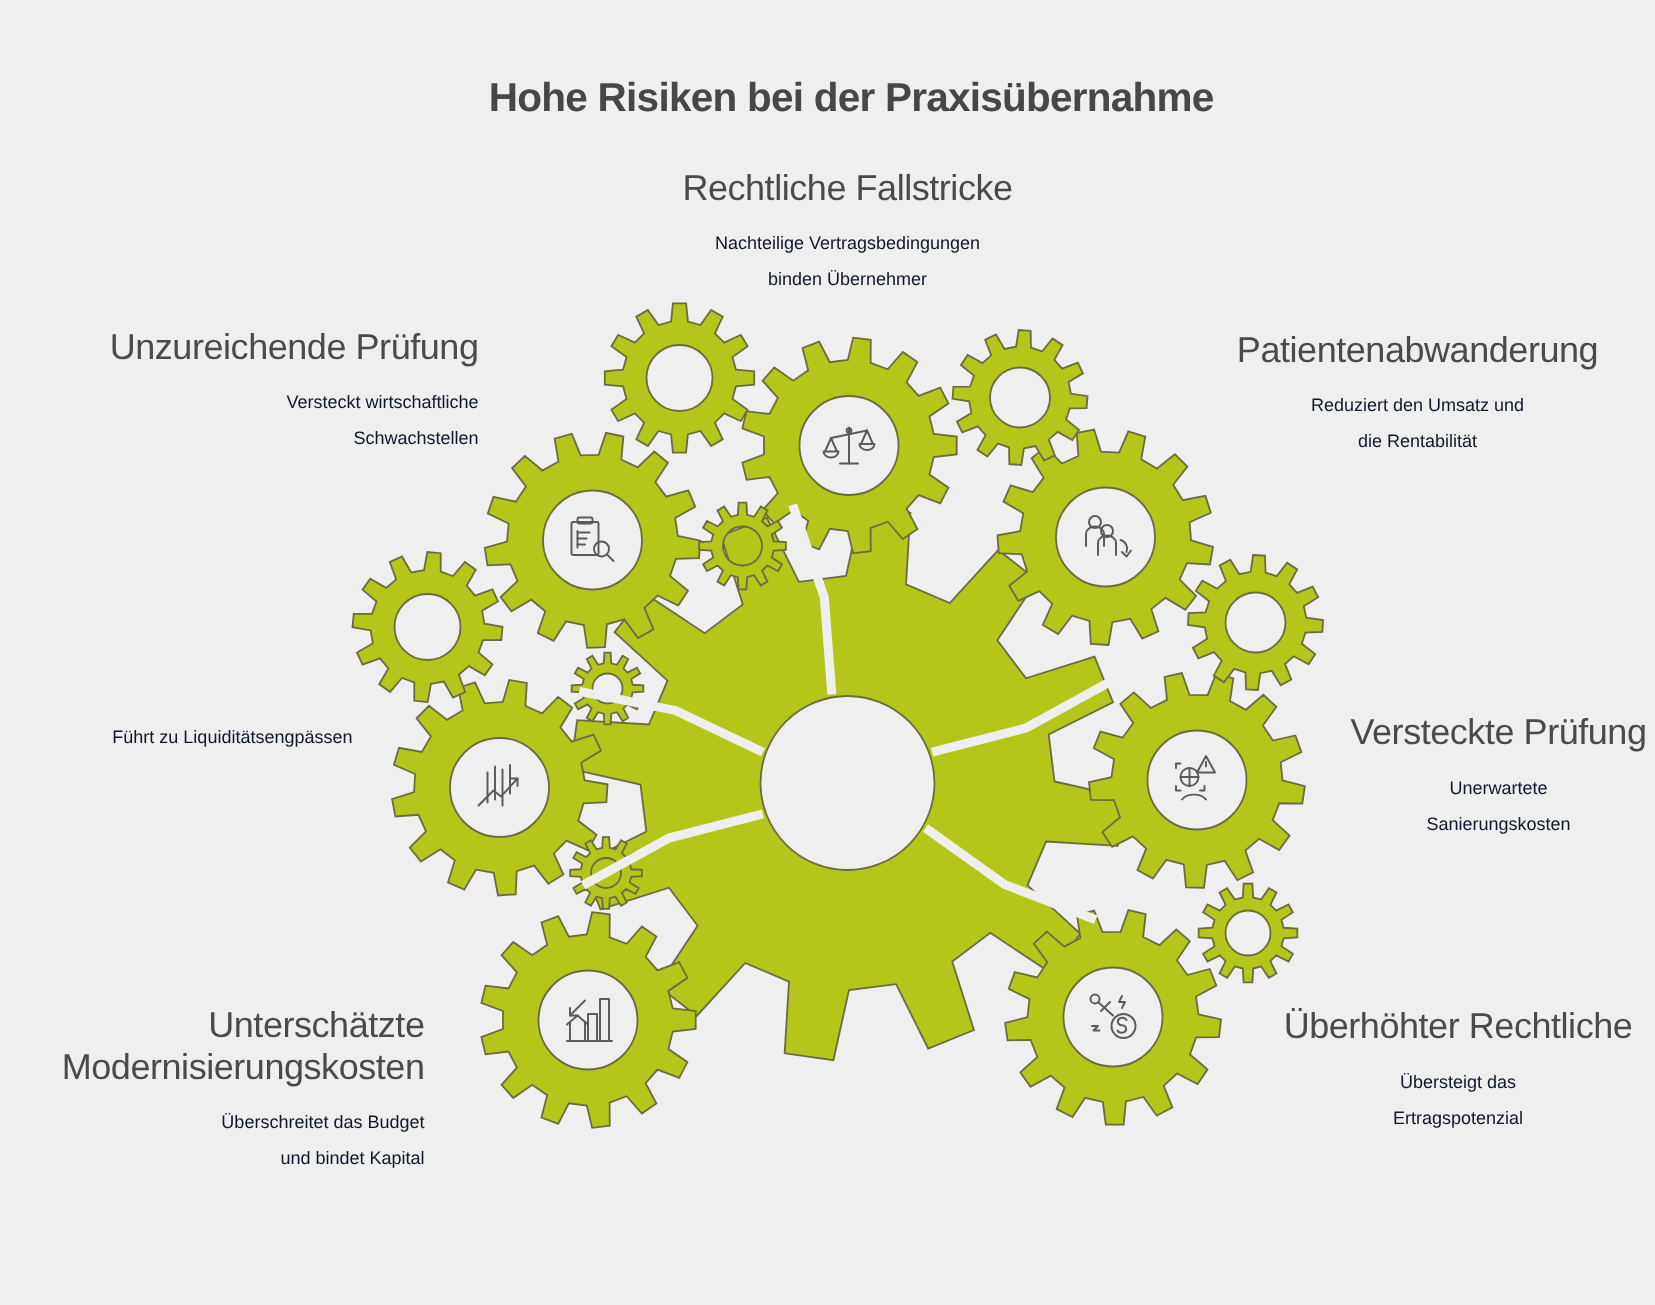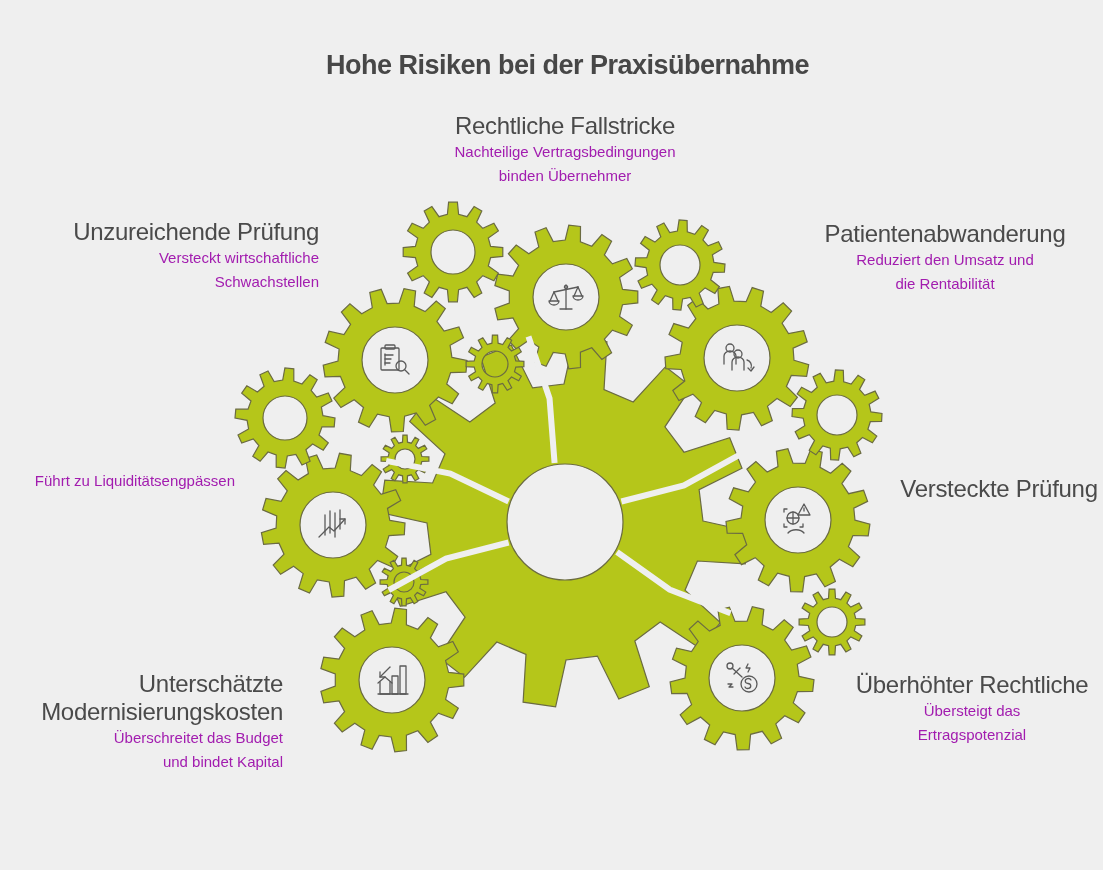--- a/index.html
+++ b/index.html
@@ -12,21 +12,21 @@
     color: #4a4a4a;
   }
   #gear-svg { position: absolute; left: 0; top: 0; }
   .title {
     position: absolute; left: 0; width: 1135px; top: 50px;
     text-align: center; font-size: 27px; font-weight: bold; color: #474747;
     letter-spacing: -0.5px;
   }
   .label { position: absolute; }
   .label .head { font-size: 24px; color: #4a4a4a; line-height: 28px; letter-spacing: -0.3px; }
-  .label .desc { font-size: 15px; color: #a21caf; line-height: 24px; }
+  .label .desc { font-size: 12px; color: #0f172a; line-height: 24px; margin-top: 10px; }
   .right { text-align: right; }
   .center { text-align: center; }
   .left { text-align: center; }
   .icon-stroke { fill: none; stroke: #5a5a5a; stroke-width: 1.3; stroke-linecap: round; stroke-linejoin: round; }
 </style>
 </head>
 <body>
 
 <svg id="gear-svg" width="1103" height="870" viewBox="0 0 1103 870">
   <g id="gears-layer">
@@ -151,20 +151,24 @@
 </div>
 
 <div class="label right" style="left:0px; top:469px; width:235px;">
   <div class="desc">
     <div>Führt zu Liquiditätsengpässen</div>
   </div>
 </div>
 
 <div class="label left" style="left:899px; top:475px; width:200px;">
   <div class="head">Versteckte Prüfung</div>
+  <div class="desc">
+    <div>Unerwartete</div>
+    <div>Sanierungskosten</div>
+  </div>
 </div>
 
 <div class="label right" style="left:20px; top:670px; width:263px;">
   <div class="head">
     <div>Unterschätzte</div>
     <div>Modernisierungskosten</div>
   </div>
   <div class="desc">
     <div>Überschreitet das Budget</div>
     <div>und bindet Kapital</div>

